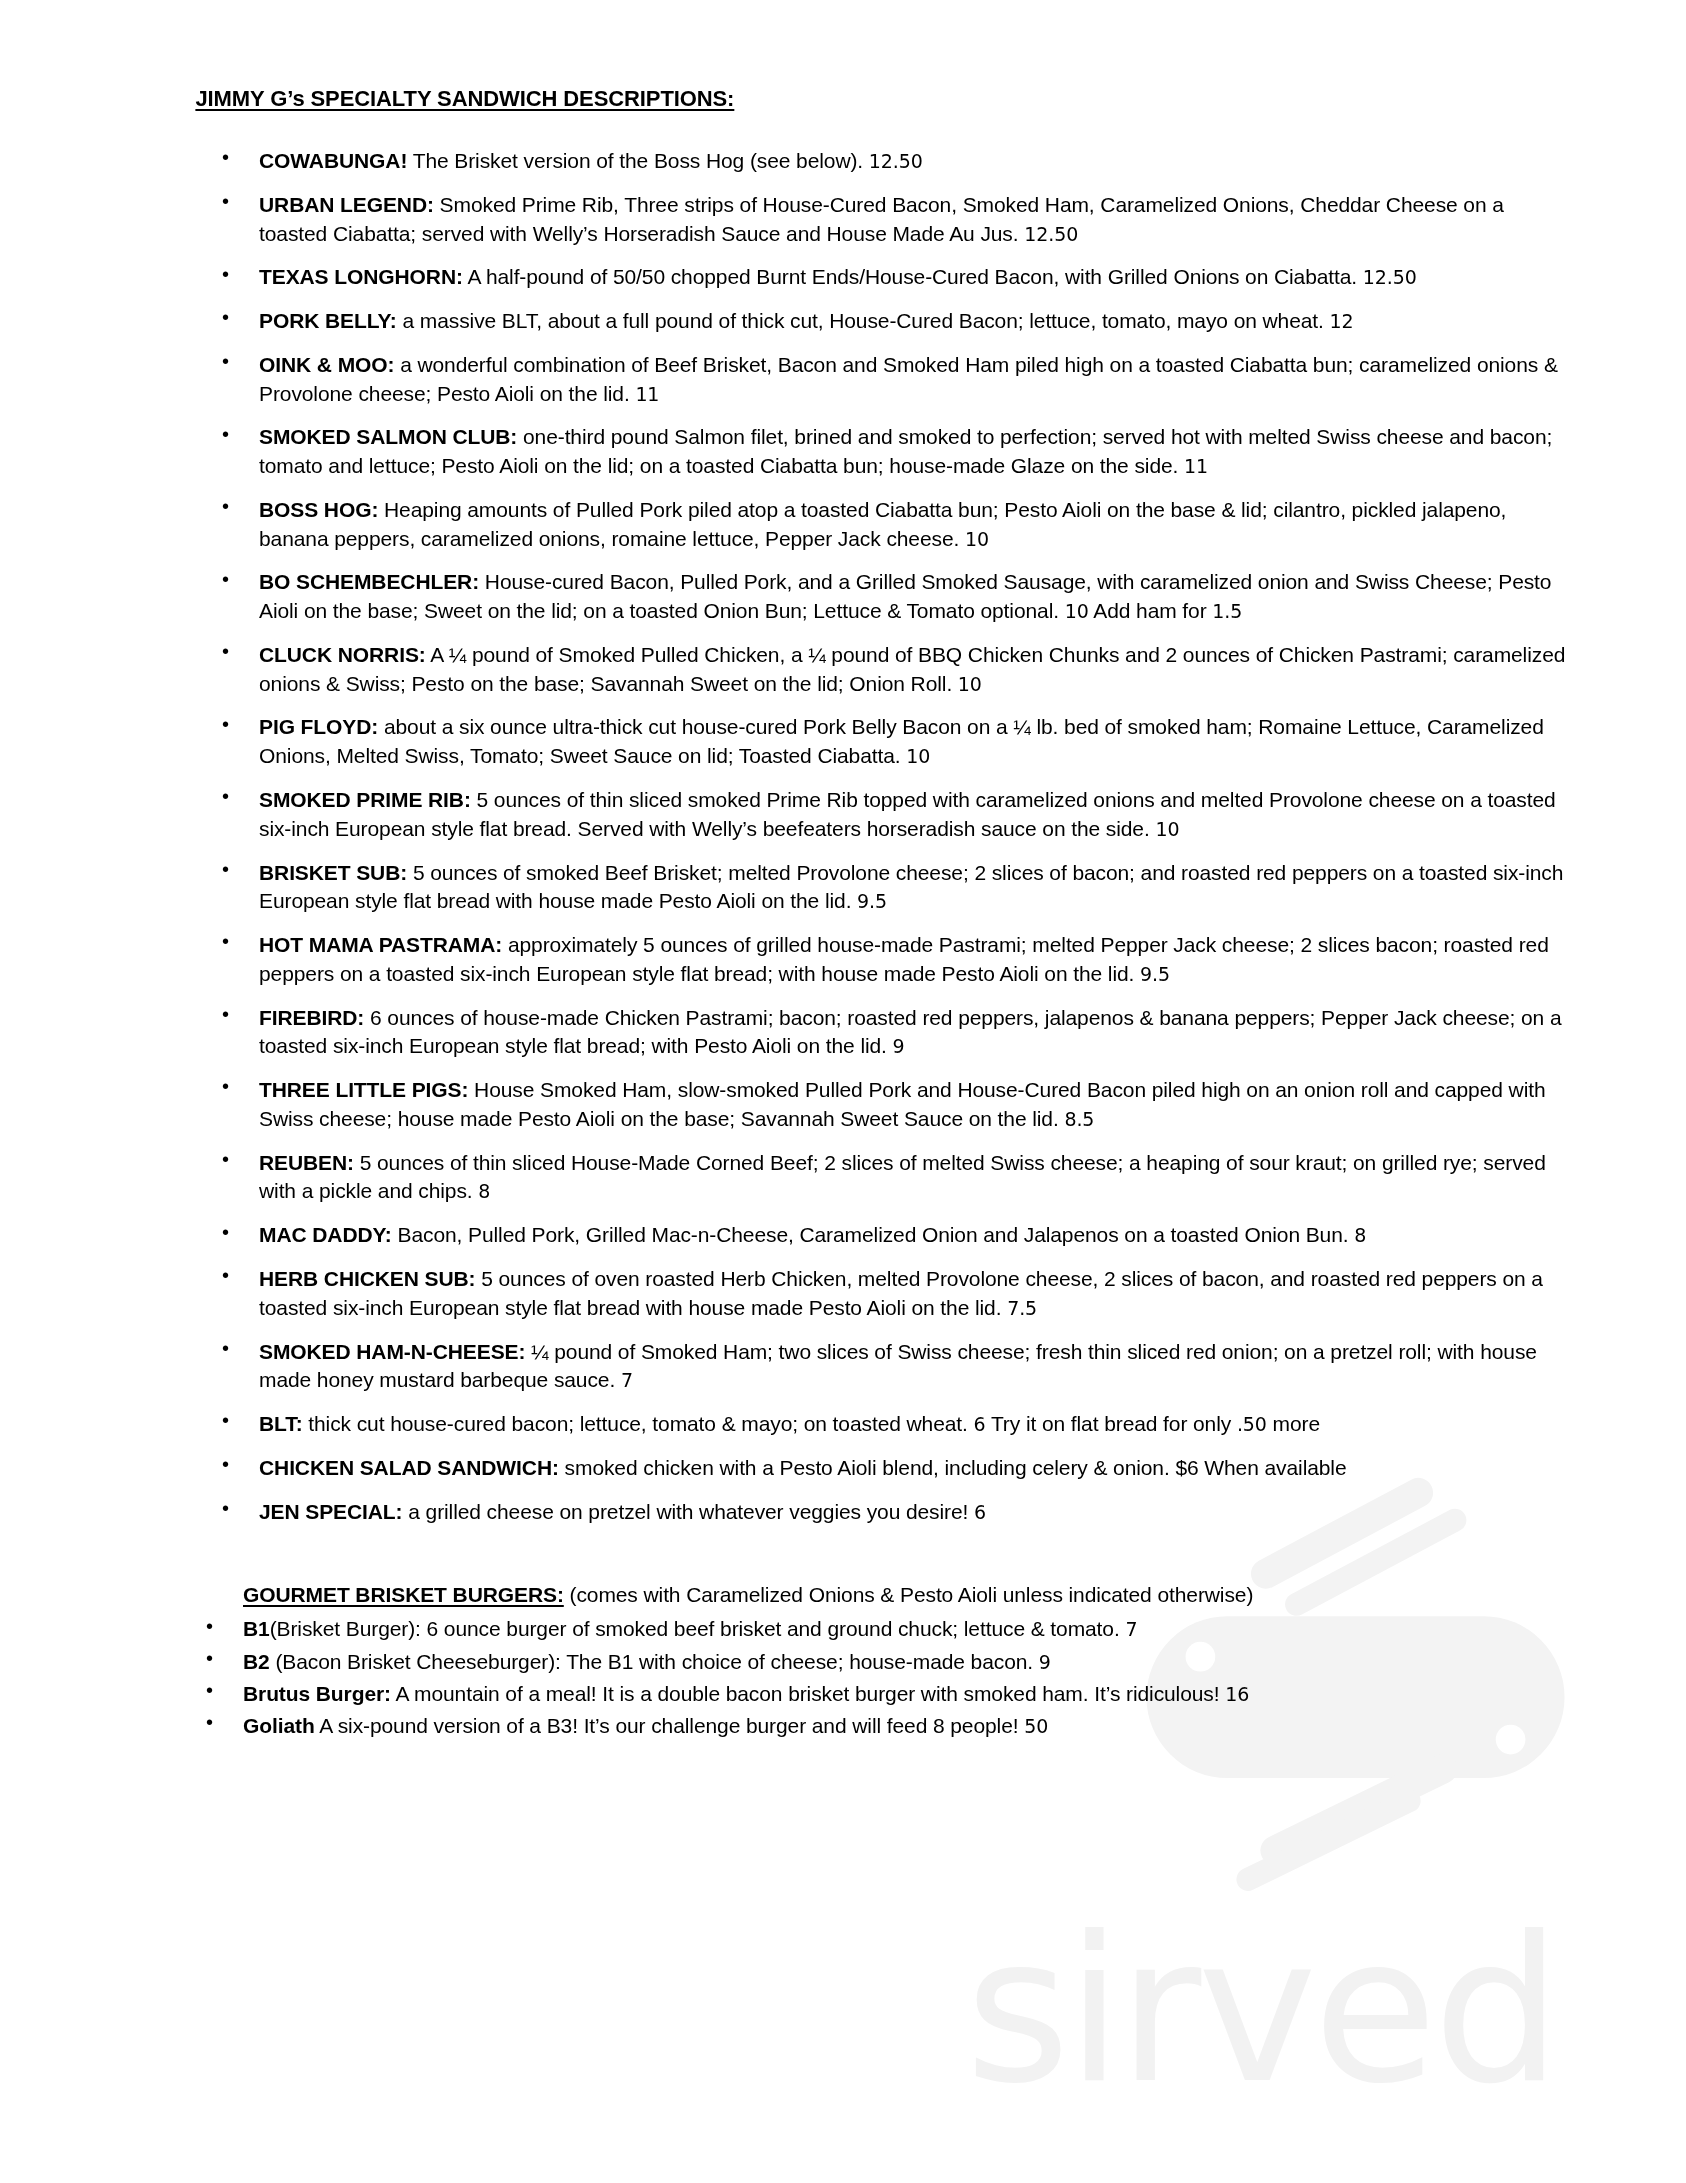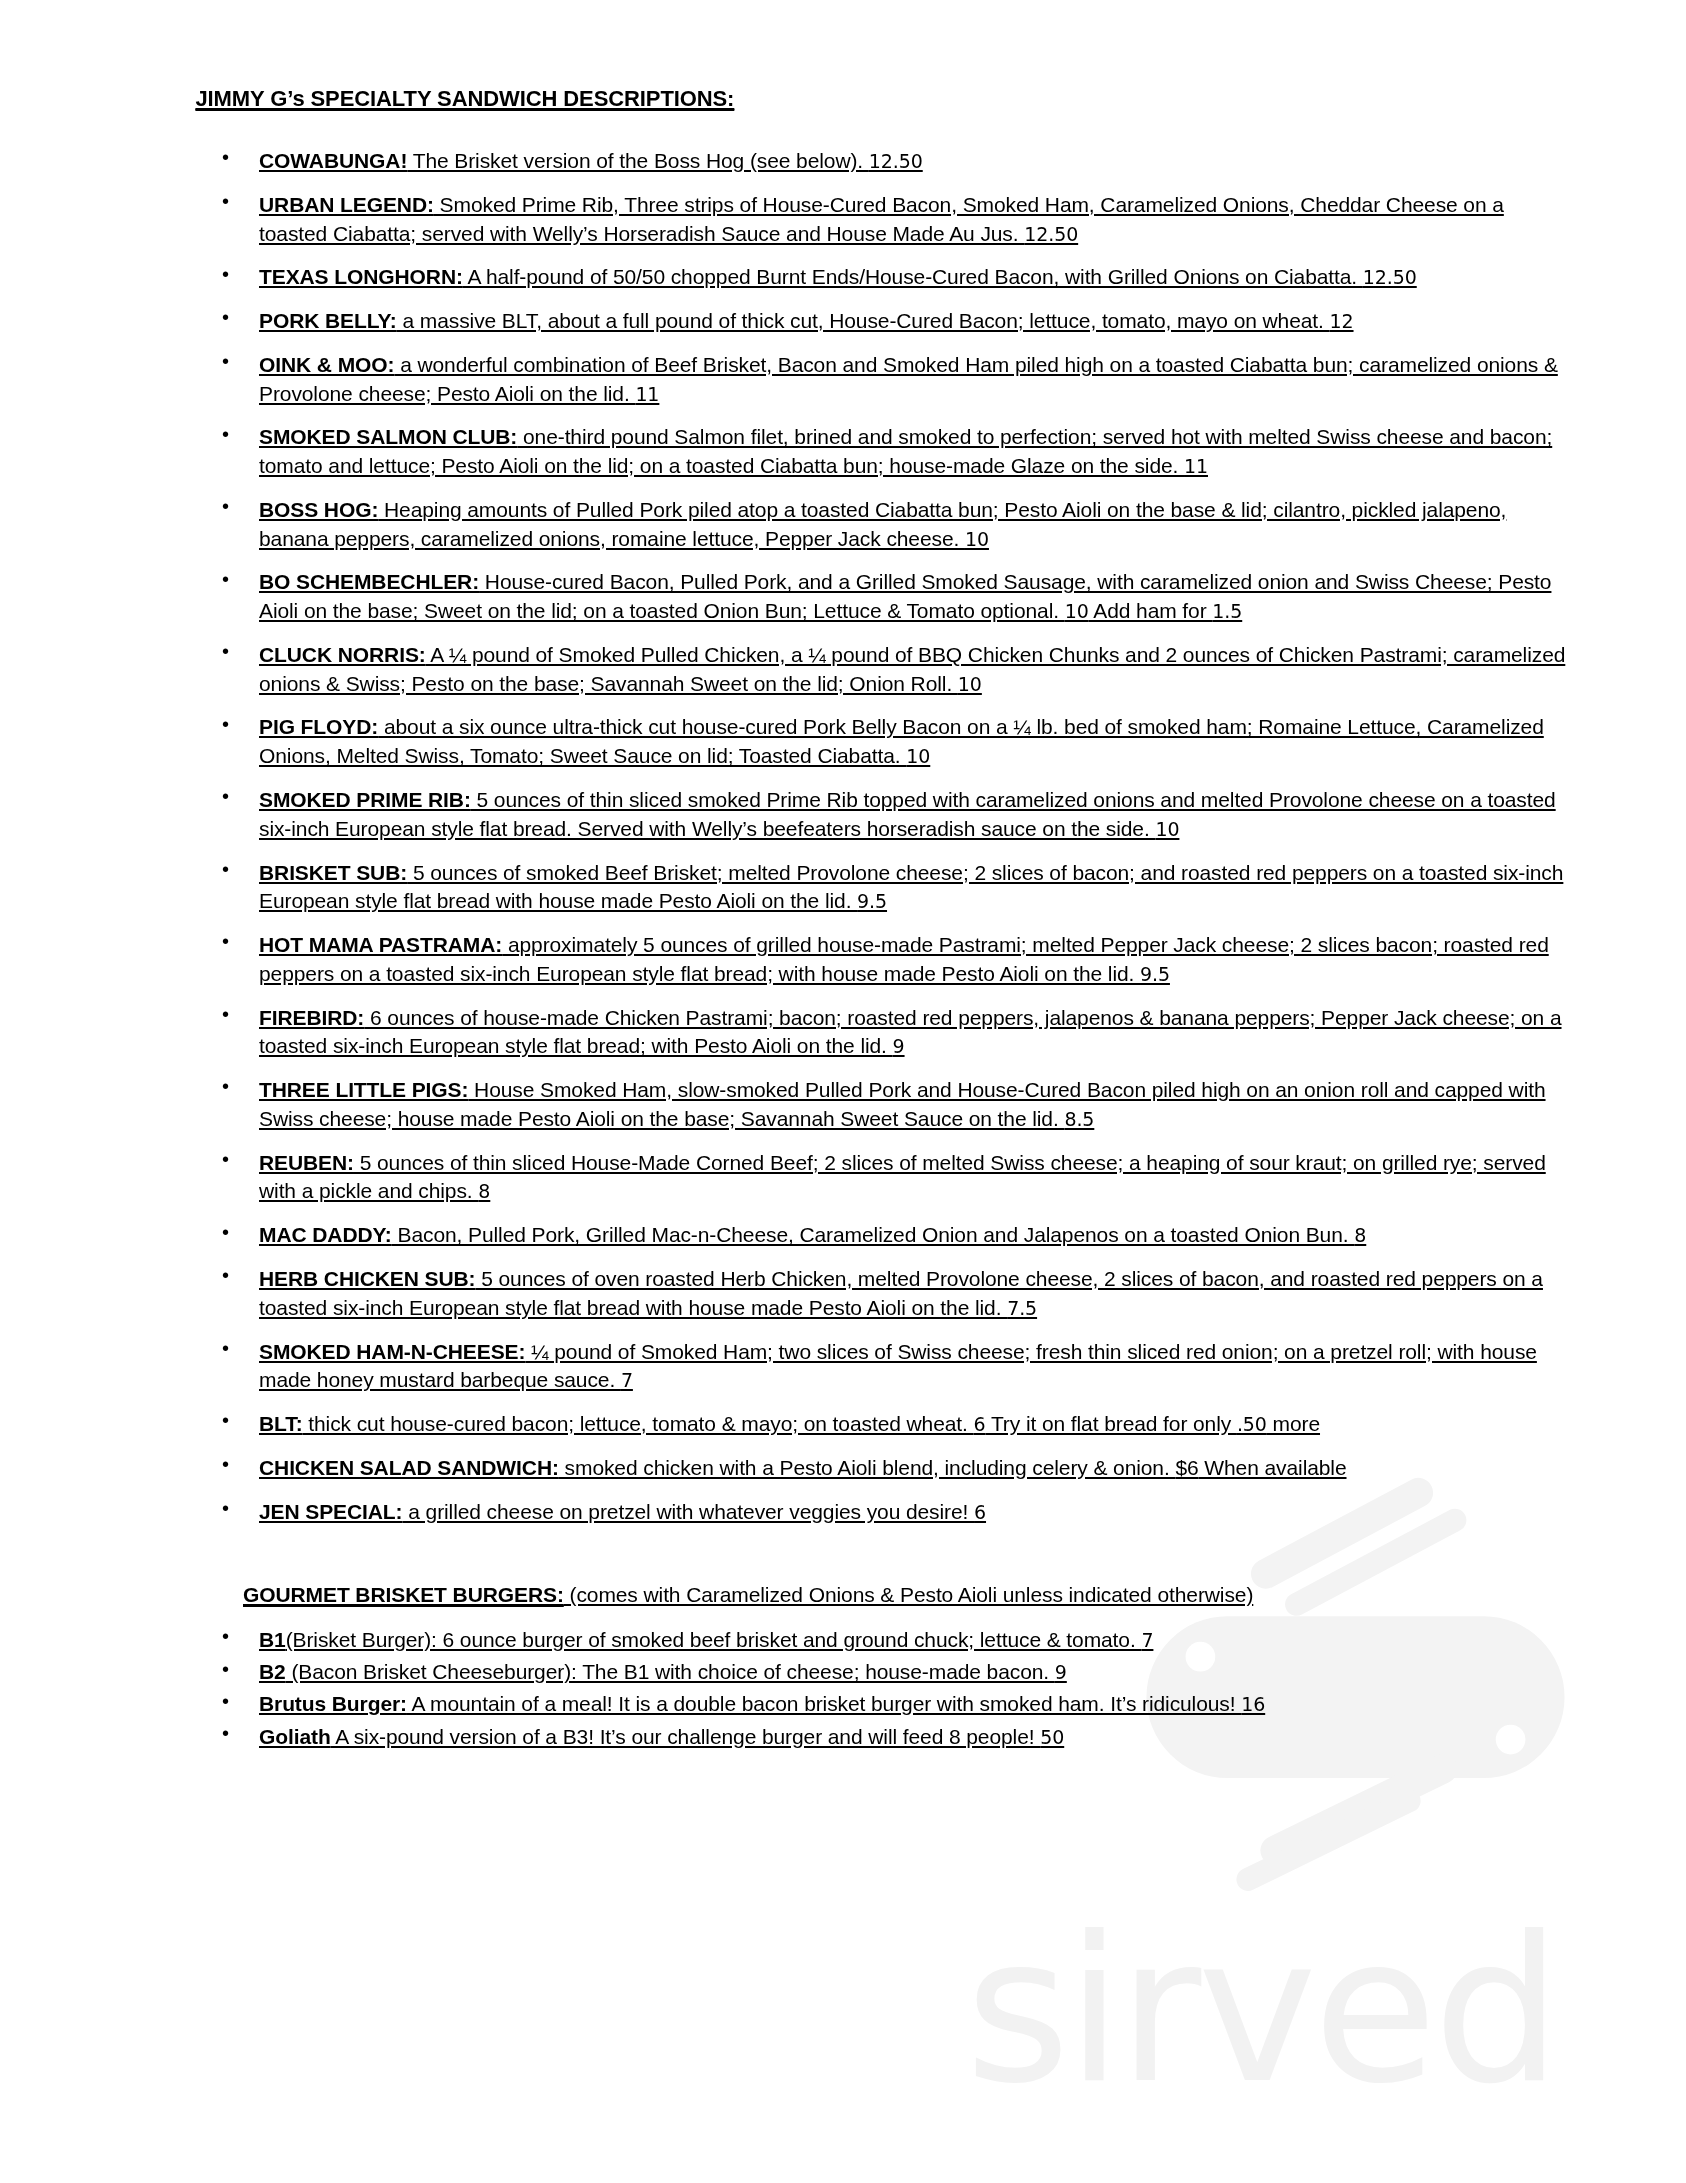--- a/index.html
+++ b/index.html
@@ -11,21 +11,20 @@
     font-family: "Liberation Sans", sans-serif;
     color: #000000;
   }
   .page {
     position: relative;
     width: 1687px;
     height: 2183px;
     background: #ffffff;
     overflow: hidden;
     box-sizing: border-box;
-    text-decoration: underline;
   }
 
   
   .watermark-layer {
     position: absolute;
     inset: 0;
     pointer-events: none;
     z-index: 0;
   }
   .wm-mark {
@@ -102,21 +101,21 @@
     margin-bottom: 5.4px;
   }
   .section-head-li::before { content: none; }
   .section-head-name {
     font-weight: bold;
     text-decoration: underline;
     text-underline-offset: 3.4px;
   }
   ul.burger-list {
     list-style: none;
-    margin: 16px;
+    margin: 0;
     padding: 0;
   }
   ul.burger-list > li {
     position: relative;
     padding-left: 53px;
     margin-bottom: 3.4px;
     font-size: 21px;
     line-height: 1.37;
     letter-spacing: -0.1px;
   }

